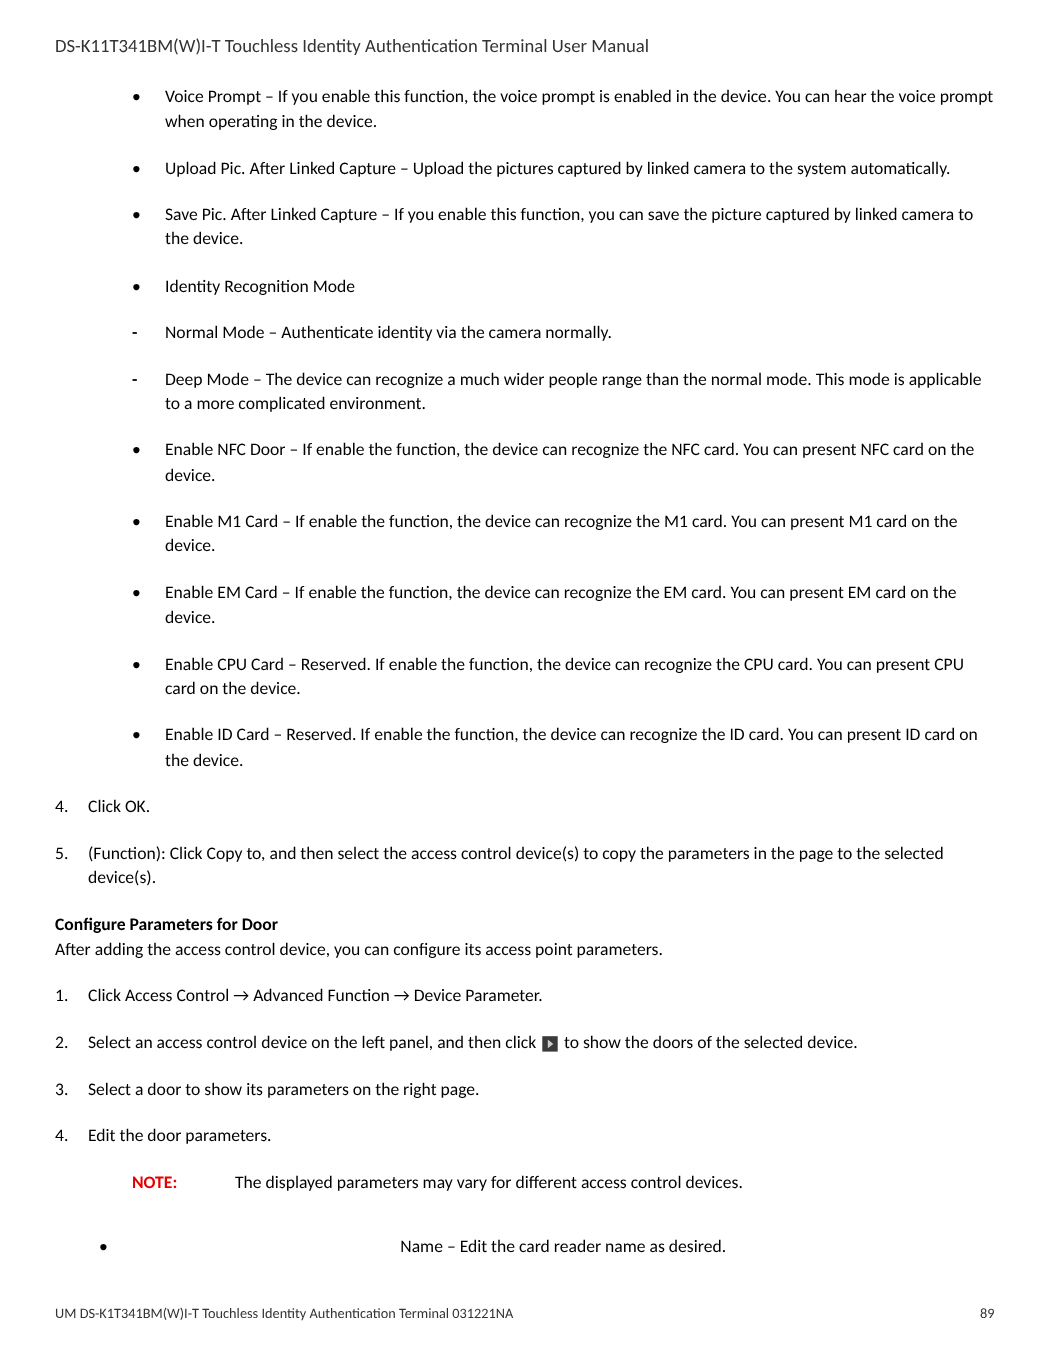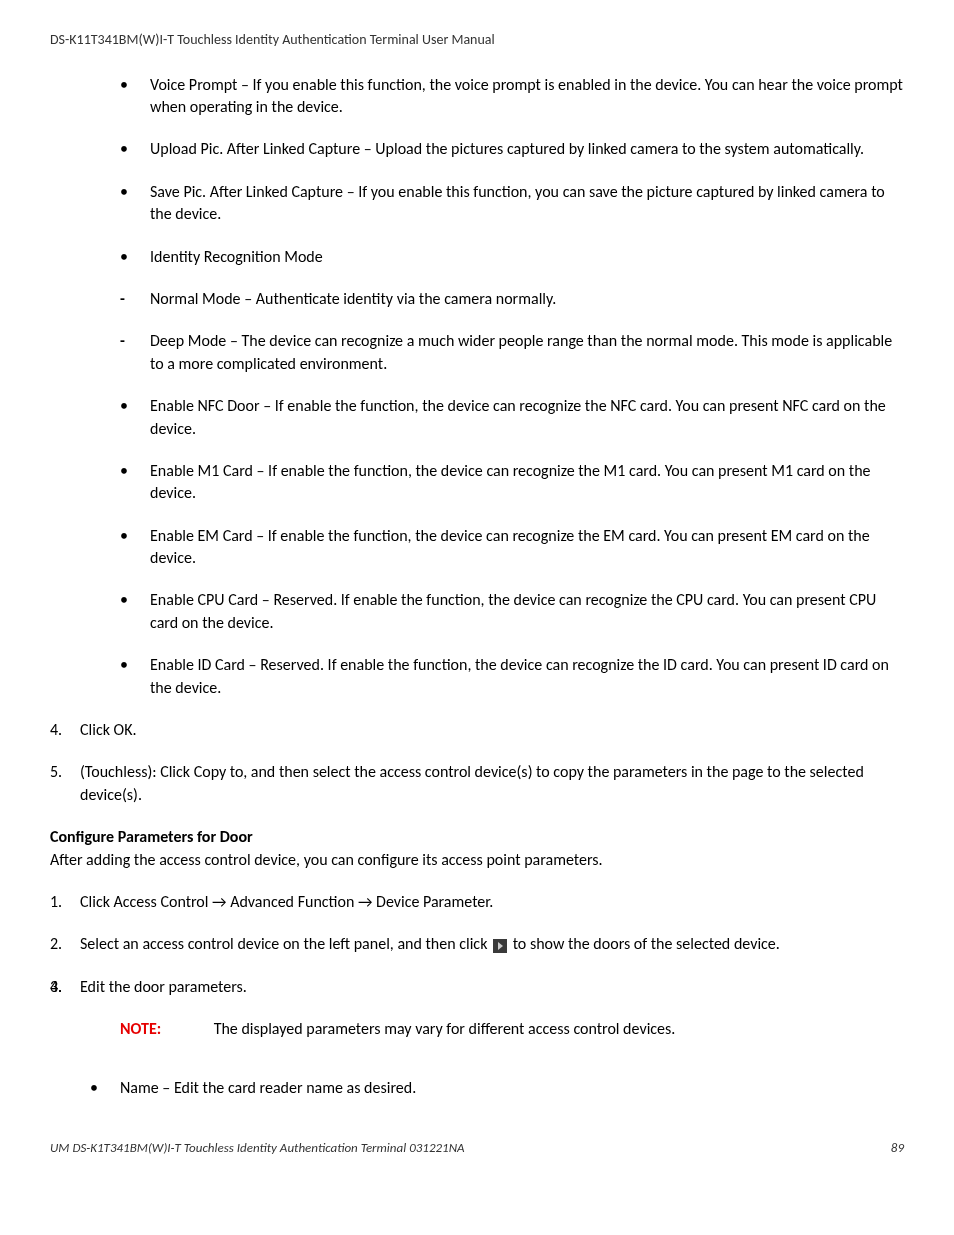--- a/index.html
+++ b/index.html
@@ -7,21 +7,21 @@
     font-size: 16px;
     color: #000;
     background: #fff;
     margin: 0;
     padding: 30px 50px 20px 50px;
     width: 954px;
     box-sizing: border-box;
     line-height: 1.4;
   }
   .header {
-    font-size: 14px;
+    font-size: 17px;
     color: #333;
     margin-bottom: 24px;
   }
   ul.bullets, ul.dashes {
     list-style: none;
     padding-left: 70px;
     margin: 0;
   }
   ul.bullets > li {
     position: relative;
@@ -79,20 +79,21 @@
   }
   .inner-bullets {
     list-style: none;
     padding-left: 40px;
     margin: 0;
   }
   .inner-bullets > li {
     position: relative;
     padding-left: 30px;
     margin-bottom: 20px;
+    text-align: center;
   }
   .inner-bullets > li::before {
     content: "•";
     position: absolute;
     left: 0;
     top: 0;
   }
   .expand-icon {
     display: inline-block;
     width: 14px;
@@ -112,21 +113,20 @@
     border-top: 4px solid transparent;
     border-bottom: 4px solid transparent;
     border-left: 5px solid #ccc;
   }
   .footer {
     font-size: 13px;
     color: #333;
     margin-top: 40px;
     display: flex;
     justify-content: space-between;
-    font-style: italic;
   }
 </style>
 </head>
 <body>
 
 <div class="header">DS-K11T341BM(W)I-T Touchless Identity Authentication Terminal User Manual</div>
 
 <ul class="bullets">
   <li><span class="bold">Voice Prompt – </span><span>If you enable this function, the voice prompt is enabled in the device. You can hear the voice prompt when operating in the device.</span></li>
   <li><span class="bold">Upload Pic. After Linked Capture – </span><span>Upload the pictures captured by linked camera to the system automatically.</span></li>
@@ -142,30 +142,30 @@
 <ul class="bullets">
   <li><span class="bold">Enable NFC Door – </span><span>If enable the function, the device can recognize the NFC card. You can present NFC card on the device.</span></li>
   <li><span class="bold">Enable M1 Card – </span><span>If enable the function, the device can recognize the M1 card. You can present M1 card on the device.</span></li>
   <li><span class="bold">Enable EM Card – </span><span>If enable the function, the device can recognize the EM card. You can present EM card on the device.</span></li>
   <li><span class="bold">Enable CPU Card – </span><span>Reserved. If enable the function, the device can recognize the CPU card. You can present CPU card on the device.</span></li>
   <li><span class="bold">Enable ID Card – </span><span>Reserved. If enable the function, the device can recognize the ID card. You can present ID card on the device.</span></li>
 </ul>
 
 <ol class="numbered">
   <li><span class="num">4.</span><span>Click </span><span class="bold">OK</span><span>.</span></li>
-  <li><span class="num">5.</span><span>(Touchless): Click </span><span class="bold">Copy to</span><span>, and then select the access control device(s) to copy the parameters in the page to the selected device(s).</span></li>
+  <li><span class="num">5.</span><span>(Function): Click </span><span class="bold">Copy to</span><span>, and then select the access control device(s) to copy the parameters in the page to the selected device(s).</span></li>
 </ol>
 
 <div class="section-title">Configure Parameters for Door</div>
 <div style="margin-bottom:20px;">After adding the access control device, you can configure its access point parameters.</div>
 
 <ol class="numbered">
   <li><span class="num">1.</span><span>Click Access Control → Advanced Function → Device Parameter.</span></li>
   <li><span class="num">2.</span><span>Select an access control device on the left panel, and then click </span><span class="expand-icon"></span><span> to show the doors of the selected device.</span></li>
-  <li><span class="num">3.</span></li>
+  <li><span class="num">3.</span><span>Select a door to show its parameters on the right page.</span></li>
   <li><span class="num">4.</span><span>Edit the door parameters.</span></li>
 </ol>
 
 <div class="note-row">
   <span class="note-label">NOTE:</span>
   <span>The displayed parameters may vary for different access control devices.</span>
 </div>
 
 <ul class="inner-bullets">
   <li><span class="bold">Name – </span><span>Edit the card reader name as desired.</span></li>

